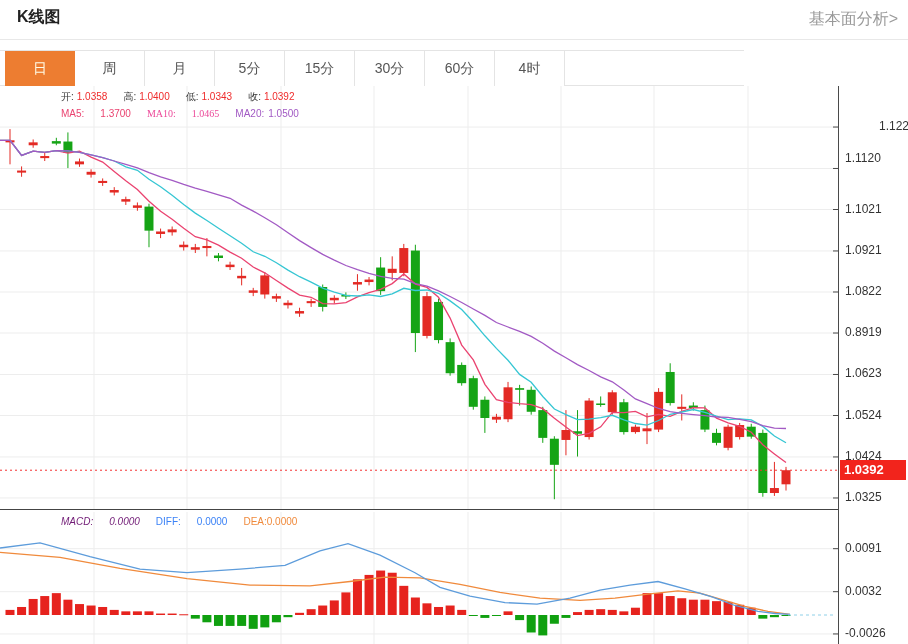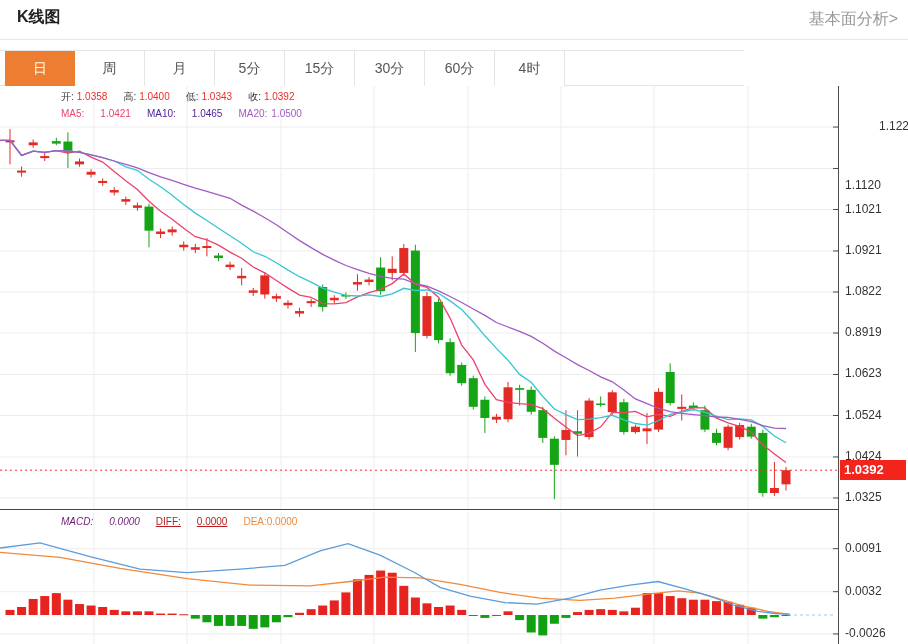--- a/index.html
+++ b/index.html
@@ -16,24 +16,24 @@
   #mainsvg{top:0;}
   #macdsvg{top:426px;}
   .axisstrip{position:absolute;left:838px;top:0;width:70px;height:558px;border-left:1px solid #4a4a4a;box-sizing:border-box;background:#fff;}
   .axlab{position:absolute;left:6px;font-size:12px;color:#333;white-space:nowrap;}
   .badge{position:absolute;left:1px;top:374px;width:66px;height:20px;background:#f2241c;color:#fff;font-size:13px;font-weight:bold;line-height:20px;padding-left:4px;box-sizing:border-box;}
   .overlay-row{position:absolute;left:18px;font-size:10px;white-space:nowrap;margin-left:43px;}
   .overlay-row span{margin-right:3px;}
   .lab{color:#3c3c3c;}
   .val-red{color:#ef2b2b;margin-right:16px !important;}
   .ma5{color:#ea4370;margin-right:16px !important;}
-  .ma10{color:#4c1d95;margin-right:16px !important;}
+  .ma10{color:#ec4899;margin-right:16px !important;font-family:Liberation Serif, serif;}
   .ma20{color:#a25ac4;}
   .m-macd{color:#701a75;margin-right:16px !important;font-style:italic;}
-  .m-diff{color:#b91c1c;margin-right:16px !important;text-decoration:underline;}
+  .m-diff{color:#3b82f6;margin-right:16px !important;}
   .m-dea{color:#f08a3c;}
 </style>
 </head>
 <body>
 
 <div class="hdr">
   <span class="title">K线图</span>
   <a class="link">基本面分析&gt;</a>
 </div>
 
@@ -296,30 +296,30 @@
       <rect x="781.5" y="103" width="9" height="1" fill="#10a010"></rect>
       <polyline points="0,40.3 60,45.4 120,56.4 187,66.6 250,73.1 310,73.8 350,69.5 385,65.1 420,65.8 460,72.4 500,80.4 540,86.2 580,88.4 615,86.2 650,81.9 678,78.9 700,81.1 722,87.7 745,94.3 768,99.4 790,102.3" fill="none" stroke="#f08a3c" stroke-width="1.3"></polyline>
       <polyline points="0,36.0 40,30.8 90,44.7 140,57.1 187,60.7 240,57.1 285,53.4 320,38.9 348,31.6 380,43.2 415,60.7 440,75.3 470,84.1 505,90.6 537,92.1 570,86.2 600,78.2 630,73.1 658,69.5 685,76.8 712,84.8 735,93.5 758,99.4 775,101.5 790,102.3" fill="none" stroke="#5d9cdb" stroke-width="1.3"></polyline>
       <line x1="788" y1="103" x2="836" y2="103" stroke="#8fd0e8" stroke-width="1" stroke-dasharray="3,3"></line>
     </svg>
 
   <div class="overlay-row" style="top:4px;">
     <span class="lab">开:</span><span class="val-red">1.0358</span><span class="lab">高:</span><span class="val-red">1.0400</span><span class="lab">低:</span><span class="val-red">1.0343</span><span class="lab">收:</span><span class="val-red">1.0392</span>
   </div>
   <div class="overlay-row" style="top:22px;">
-    <span class="ma5" style="margin-right:4px;">MA5:</span><span class="ma5">1.0421</span><span class="ma10" style="margin-right:4px;">MA10:</span><span class="ma10">1.0465</span><span class="ma20" style="margin-right:4px;">MA20:</span><span class="ma20">1.0500</span>
+    <span class="ma5" style="margin-right:4px;">MA5:</span><span class="ma5">1.3700</span><span class="ma10" style="margin-right:4px;">MA10:</span><span class="ma10">1.0465</span><span class="ma20" style="margin-right:4px;">MA20:</span><span class="ma20">1.0500</span>
   </div>
   <div class="overlay-row" style="top:430px;">
     <span class="m-macd" style="margin-right:0;">MACD:</span><span class="m-macd">0.0000</span><span class="m-diff" style="margin-right:0;">DIFF:</span><span class="m-diff">0.0000</span><span class="m-dea" style="margin-right:0;">DEA:</span><span class="m-dea">0.0000</span>
   </div>
 
   <div class="axisstrip" id="axisstrip">
     <div class="badge">1.0392</div>
   <div class="axlab" style="top: 33.0323px; margin-left: 34px;">1.1220</div>
-      <div class="axlab" style="top: 92px; text-align: center;">1.1120</div>
+      <div class="axlab" style="top: 65px; text-align: center;">1.1120</div>
       <div class="axlab" style="top: 115.511px;">1.1021</div>
       <div class="axlab" style="top: 156.958px;">1.0921</div>
       <div class="axlab" style="top: 197.99px;">1.0822</div>
       <div class="axlab" style="top: 239.022px;">0.8919</div>
       <div class="axlab" style="top: 280.469px;">1.0623</div>
       <div class="axlab" style="top: 321.501px; text-align: center;">1.0524</div>
       <div class="axlab" style="top: 362.948px;">1.0424</div>
       <div class="axlab" style="top: 403.98px;">1.0325</div>
       <div class="axlab" style="top: 454.679px;">0.0091</div>
       <div class="axlab" style="top: 497.678px;">0.0032</div>

